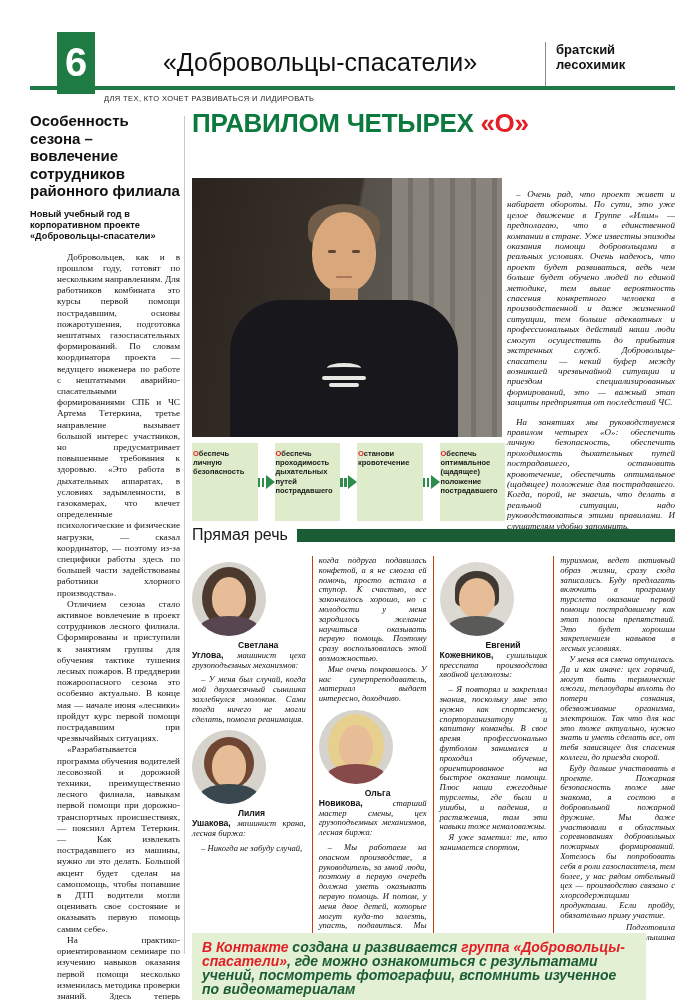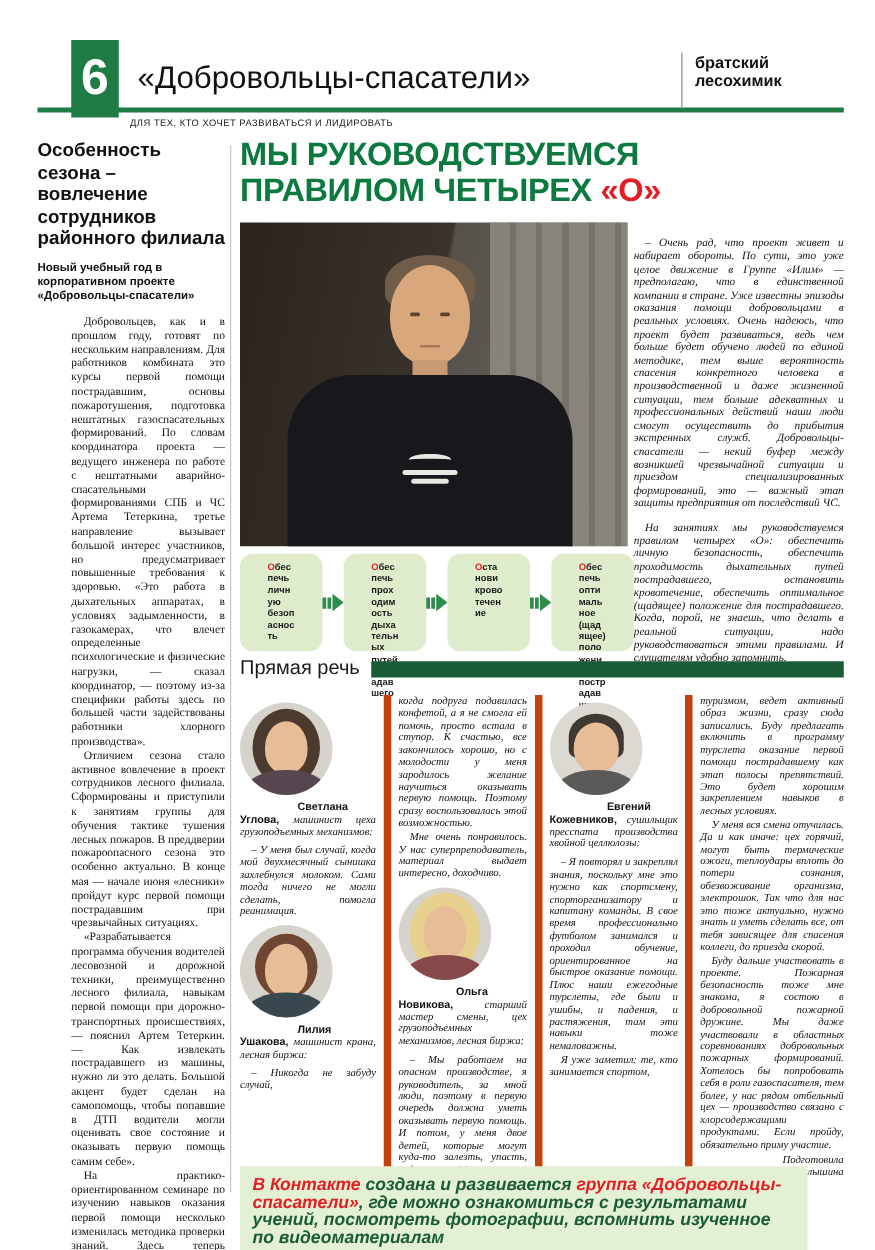--- a/index.html
+++ b/index.html
@@ -11,21 +11,21 @@
     --banner_bg:#e4f0d4;
   }
   *{margin:0;padding:0;box-sizing:border-box;}
   body{background:#888;font-family:"Liberation Sans",sans-serif;}
   .page{position:relative;width:700px;height:1000px;background:#ffffff;margin:0 auto;overflow:hidden;}
 
   
   .hdr-rule{position:absolute;left:30px;top:86px;width:645px;height:4px;background:var(--brand_green,#1e7b43);}
   .hdr-num{position:absolute;left:57px;top:32px;width:38px;height:62px;background:var(--brand_green,#1e7b43);
     color:#fff;font-weight:bold;font-size:40px;line-height:60px;text-align:center;}
-  .hdr-title{position:absolute;left:110px;top:48px;width:420px;text-align:left;
+  .hdr-title{position:absolute;left:110px;top:48px;width:420px;text-align:center;
     font-size:25px;color:#111;letter-spacing:0;}
   .hdr-brand{position:absolute;left:545px;top:42px;border-left:1px solid #8a8a8a;padding-left:10px;
     font-weight:bold;font-size:13px;line-height:15px;color:#111;height:44px;}
   .hdr-tagline{position:absolute;left:104px;top:94px;font-size:7.5px;letter-spacing:.4px;color:#222;}
 
   
   .sidebar{position:absolute;left:30px;top:112px;width:150px;color:#111;}
   .sb-h{font-weight:bold;font-size:15px;line-height:17.5px;margin-bottom:9px;}
   .sb-sub{font-weight:bold;font-size:9.2px;line-height:11px;margin-bottom:10px;}
   .sb-p{font-family:"Liberation Serif",serif;font-size:9.2px;line-height:11.2px;text-align:justify;
@@ -56,34 +56,34 @@
   .photo .ph-print i:nth-child(3){width:30px;}
 
   
   .expert{position:absolute;left:507px;top:180px;width:168px;
     font-family:"Liberation Serif",serif;font-style:italic;font-size:9px;line-height:10.4px;color:#111;text-align:justify;}
   .expert .ex-name{font-family:"Liberation Sans",sans-serif;font-style:normal;font-weight:bold;display:inline;}
   .expert .ex-p{margin-top:9px;text-indent:9px;}
 
   
   .steps{position:absolute;left:192px;top:443px;width:313px;height:78px;display:flex;align-items:stretch;}
-  .step{width:66px;background:var(--step_bg,#dfeccb);padding:6px 22px;
-    font-weight:bold;font-size:7.5px;line-height:9.2px;color:#1a1a1a;hyphens:auto;overflow-wrap:break-word;border-radius:10px;}
+  .step{width:66px;background:var(--step_bg,#dfeccb);padding:6px 1px;
+    font-weight:bold;font-size:7.5px;line-height:9.2px;color:#1a1a1a;hyphens:auto;overflow-wrap:break-word;}
   .step .red{color:var(--accent_red,#e31e24);}
   .step-arrow{flex:1;display:flex;align-items:center;justify-content:center;gap:1.5px;}
   .step-arrow i{display:block;width:2.5px;height:9px;background:#2f8c4c;}
   .step-arrow .tri{width:0;height:0;background:none;border-left:9px solid #2f8c4c;
     border-top:7px solid transparent;border-bottom:7px solid transparent;}
 
   
   .ds-head{position:absolute;left:192px;top:526px;width:483px;display:flex;align-items:flex-start;}
   .ds-label{font-size:16px;color:#1a1a1a;margin-right:9px;white-space:nowrap;}
   .ds-bar{flex:1;height:13px;background:var(--dark_green,#1a5c35);margin-top:3px;}
   .ds-cols{position:absolute;left:192px;top:556px;width:483px;display:flex;}
-  .ds-col{width:25%;padding:0 6px;border-right:6px solid #c2410c;
+  .ds-col{width:25%;padding:0 6px;border-right:1px solid #c2410c;
     font-family:"Liberation Serif",serif;font-style:italic;font-size:8.6px;line-height:9.8px;color:#111;text-align:justify;}
   .ds-col:first-child{padding-left:0;}
   .ds-col:last-child{border-right:none;padding-right:0;}
   .ds-name{font-family:"Liberation Sans",sans-serif;font-style:normal;font-weight:bold;display:inline;margin-left:46px;}
   .ds-id{margin:5px 0 5px;}
   .q{text-indent:9px;margin-bottom:1px;}
   .q-cont{text-indent:0;margin-bottom:1px;}
   .byline{text-align:right;margin-top:3px;}
 
   
@@ -125,21 +125,20 @@
     <div class="sb-h">Особенность сезона – вовлечение сотрудников районного филиала</div>
     <div class="sb-sub">Новый учебный год в корпоративном проекте «Добровольцы-спасатели»</div>
     <p class="sb-p">Добровольцев, как и в прошлом году, готовят по нескольким направлениям. Для работников комбината это курсы первой помощи пострадавшим, основы пожаротушения, подготовка нештатных газоспасательных формирований. По словам координатора проекта — ведущего инженера по работе с нештатными аварийно-спасательными формированиями СПБ и ЧС Артема Тетеркина, третье направление вызывает большой интерес участников, но предусматривает повышенные требования к здоровью. «Это работа в дыхательных аппаратах, в условиях задымленности, в газокамерах, что влечет определенные психологические и физические нагрузки, — сказал координатор, — поэтому из-за специфики работы здесь по большей части задействованы работники хлорного производства».</p>
     <p class="sb-p">Отличием сезона стало активное вовлечение в проект сотрудников лесного филиала. Сформированы и приступили к занятиям группы для обучения тактике тушения лесных пожаров. В преддверии пожароопасного сезона это особенно актуально. В конце мая — начале июня «лесники» пройдут курс первой помощи пострадавшим при чрезвычайных ситуациях.</p>
     <p class="sb-p">«Разрабатывается программа обучения водителей лесовозной и дорожной техники, преимущественно лесного филиала, навыкам первой помощи при дорожно-транспортных происшествиях, — пояснил Артем Тетеркин. — Как извлекать пострадавшего из машины, нужно ли это делать. Большой акцент будет сделан на самопомощь, чтобы попавшие в ДТП водители могли оценивать свое состояние и оказывать первую помощь самим себе».</p>
     <p class="sb-p">На практико-ориентированном семинаре по изучению навыков оказания первой помощи несколько изменилась методика проверки знаний. Здесь теперь используется соревновательный компонент. На основе моделей одинаковых видов травм, с использованием тренажеров командам спасателей предлагают провести эффективную слаженную работу по оказанию первой помощи. Все разыгранные ситуации смоделированы на основе реальных случаев. Время прохождения этапов оказания помощи преподаватель записывает на флипчарте. По словам Дмитрия Марченко, преподавателя-инструктора Байкальского центра образования, такое предложение родилось совместно с отделом по развитию и управлению эффективностью персонала Братского РКЦ.</p>
   </div>
   <div class="v-divider"></div>
 
   <div class="headline">
-    <div><span>МЫ РУКОВОДСТВУЕМСЯ</span></div>
     <div><span>ПРАВИЛОМ ЧЕТЫРЕХ </span><span class="red">«О»</span></div>
   </div>
 
   <div class="photo">
     <div class="door"></div>
     <div class="ph-hair"></div>
     <div class="ph-head"></div>
     <div class="ph-eye l"></div>
     <div class="ph-eye r"></div>
     <div class="ph-mouth"></div>

